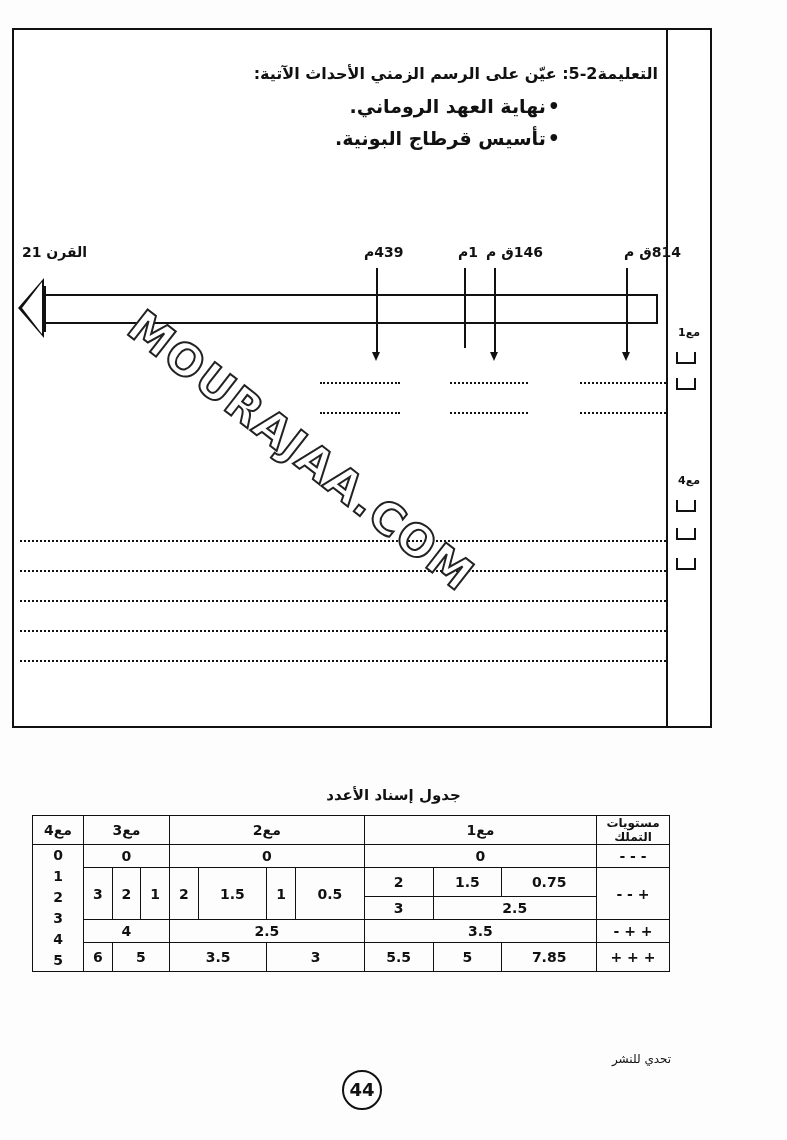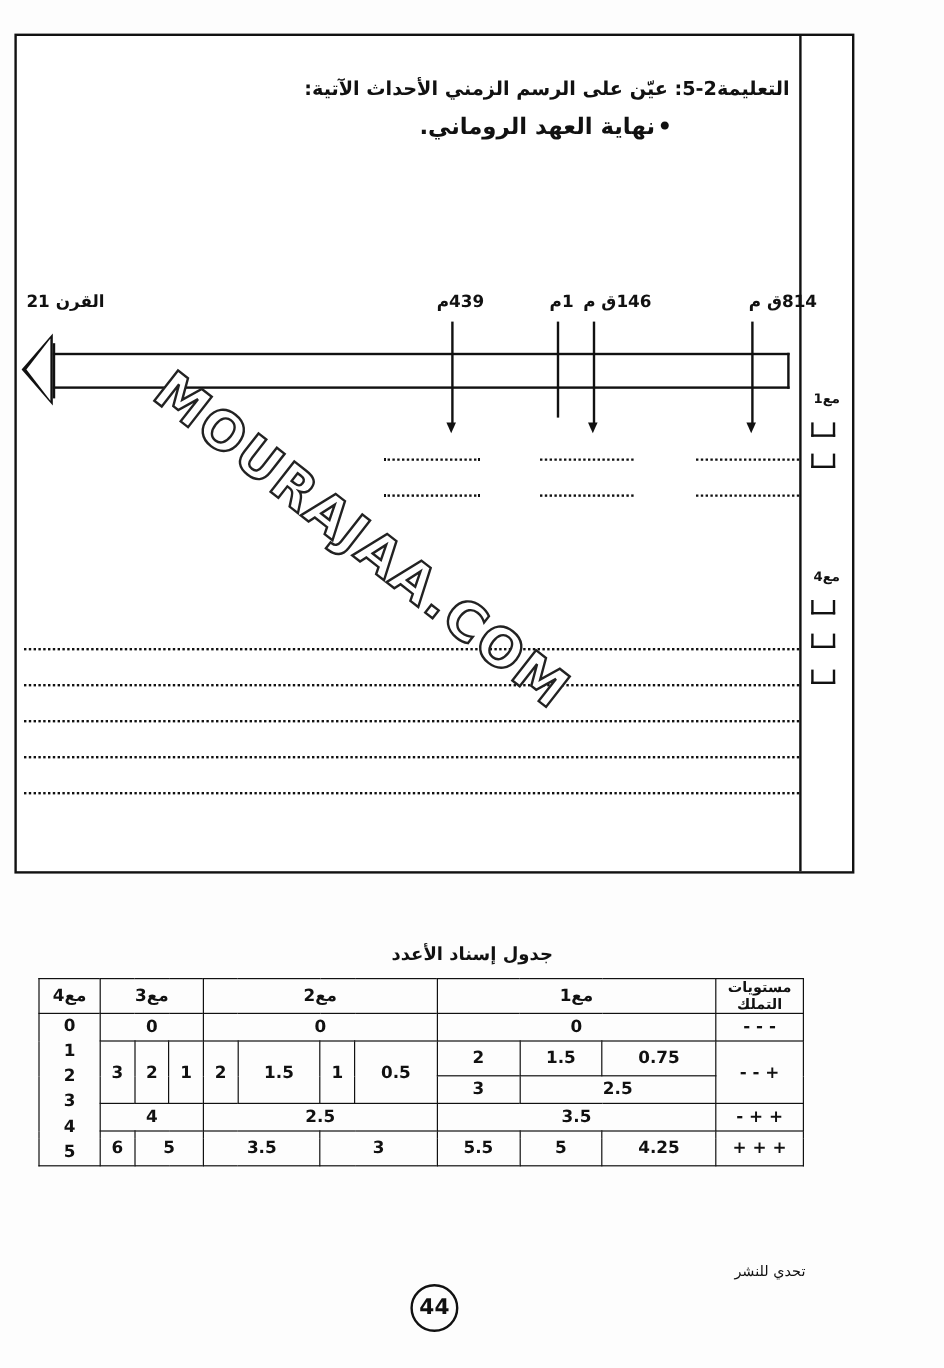--- a/index.html
+++ b/index.html
@@ -54,20 +54,21 @@
 </style>
 </head>
 <body>
 
 <div class="frame">
   <div class="margin-col"></div>
 
   <div class="q q1">التعليمة2-5: عيّن على الرسم الزمني الأحداث الآتية:</div>
   <div class="bullets">
     <div>نهاية العهد الروماني.</div>
+    <div>تأسيس قرطاج البونية.</div>
   </div>
 
   <div class="tl-label" style="left:610px;top:214px;">814ق م</div>
   <div class="tl-label" style="left:472px;top:214px;">146ق م</div>
   <div class="tl-label" style="left:444px;top:214px;">1م</div>
   <div class="tl-label" style="left:350px;top:214px;">439م</div>
   <div class="tl-label" style="left:8px;top:214px;">القرن 21</div>
 
   <div class="tl-bar"></div>
   <div class="tl-head"></div>
@@ -151,21 +152,21 @@
     <td>3</td>
   </tr>
   <tr>
     <td>+ + -</td>
     <td colspan="3">3.5</td>
     <td colspan="4">2.5</td>
     <td colspan="3">4</td>
   </tr>
   <tr>
     <td rowspan="2">+ + +</td>
-    <td rowspan="2">4.25</td>
+    <td rowspan="2">7.85</td>
     <td rowspan="2">5</td>
     <td rowspan="2">5.5</td>
     <td colspan="2" rowspan="2">3</td>
     <td colspan="2" rowspan="2">3.5</td>
     <td colspan="2" rowspan="2">5</td>
     <td rowspan="2">6</td>
   </tr>
   <tr></tr>
 </tbody>
   </table>

